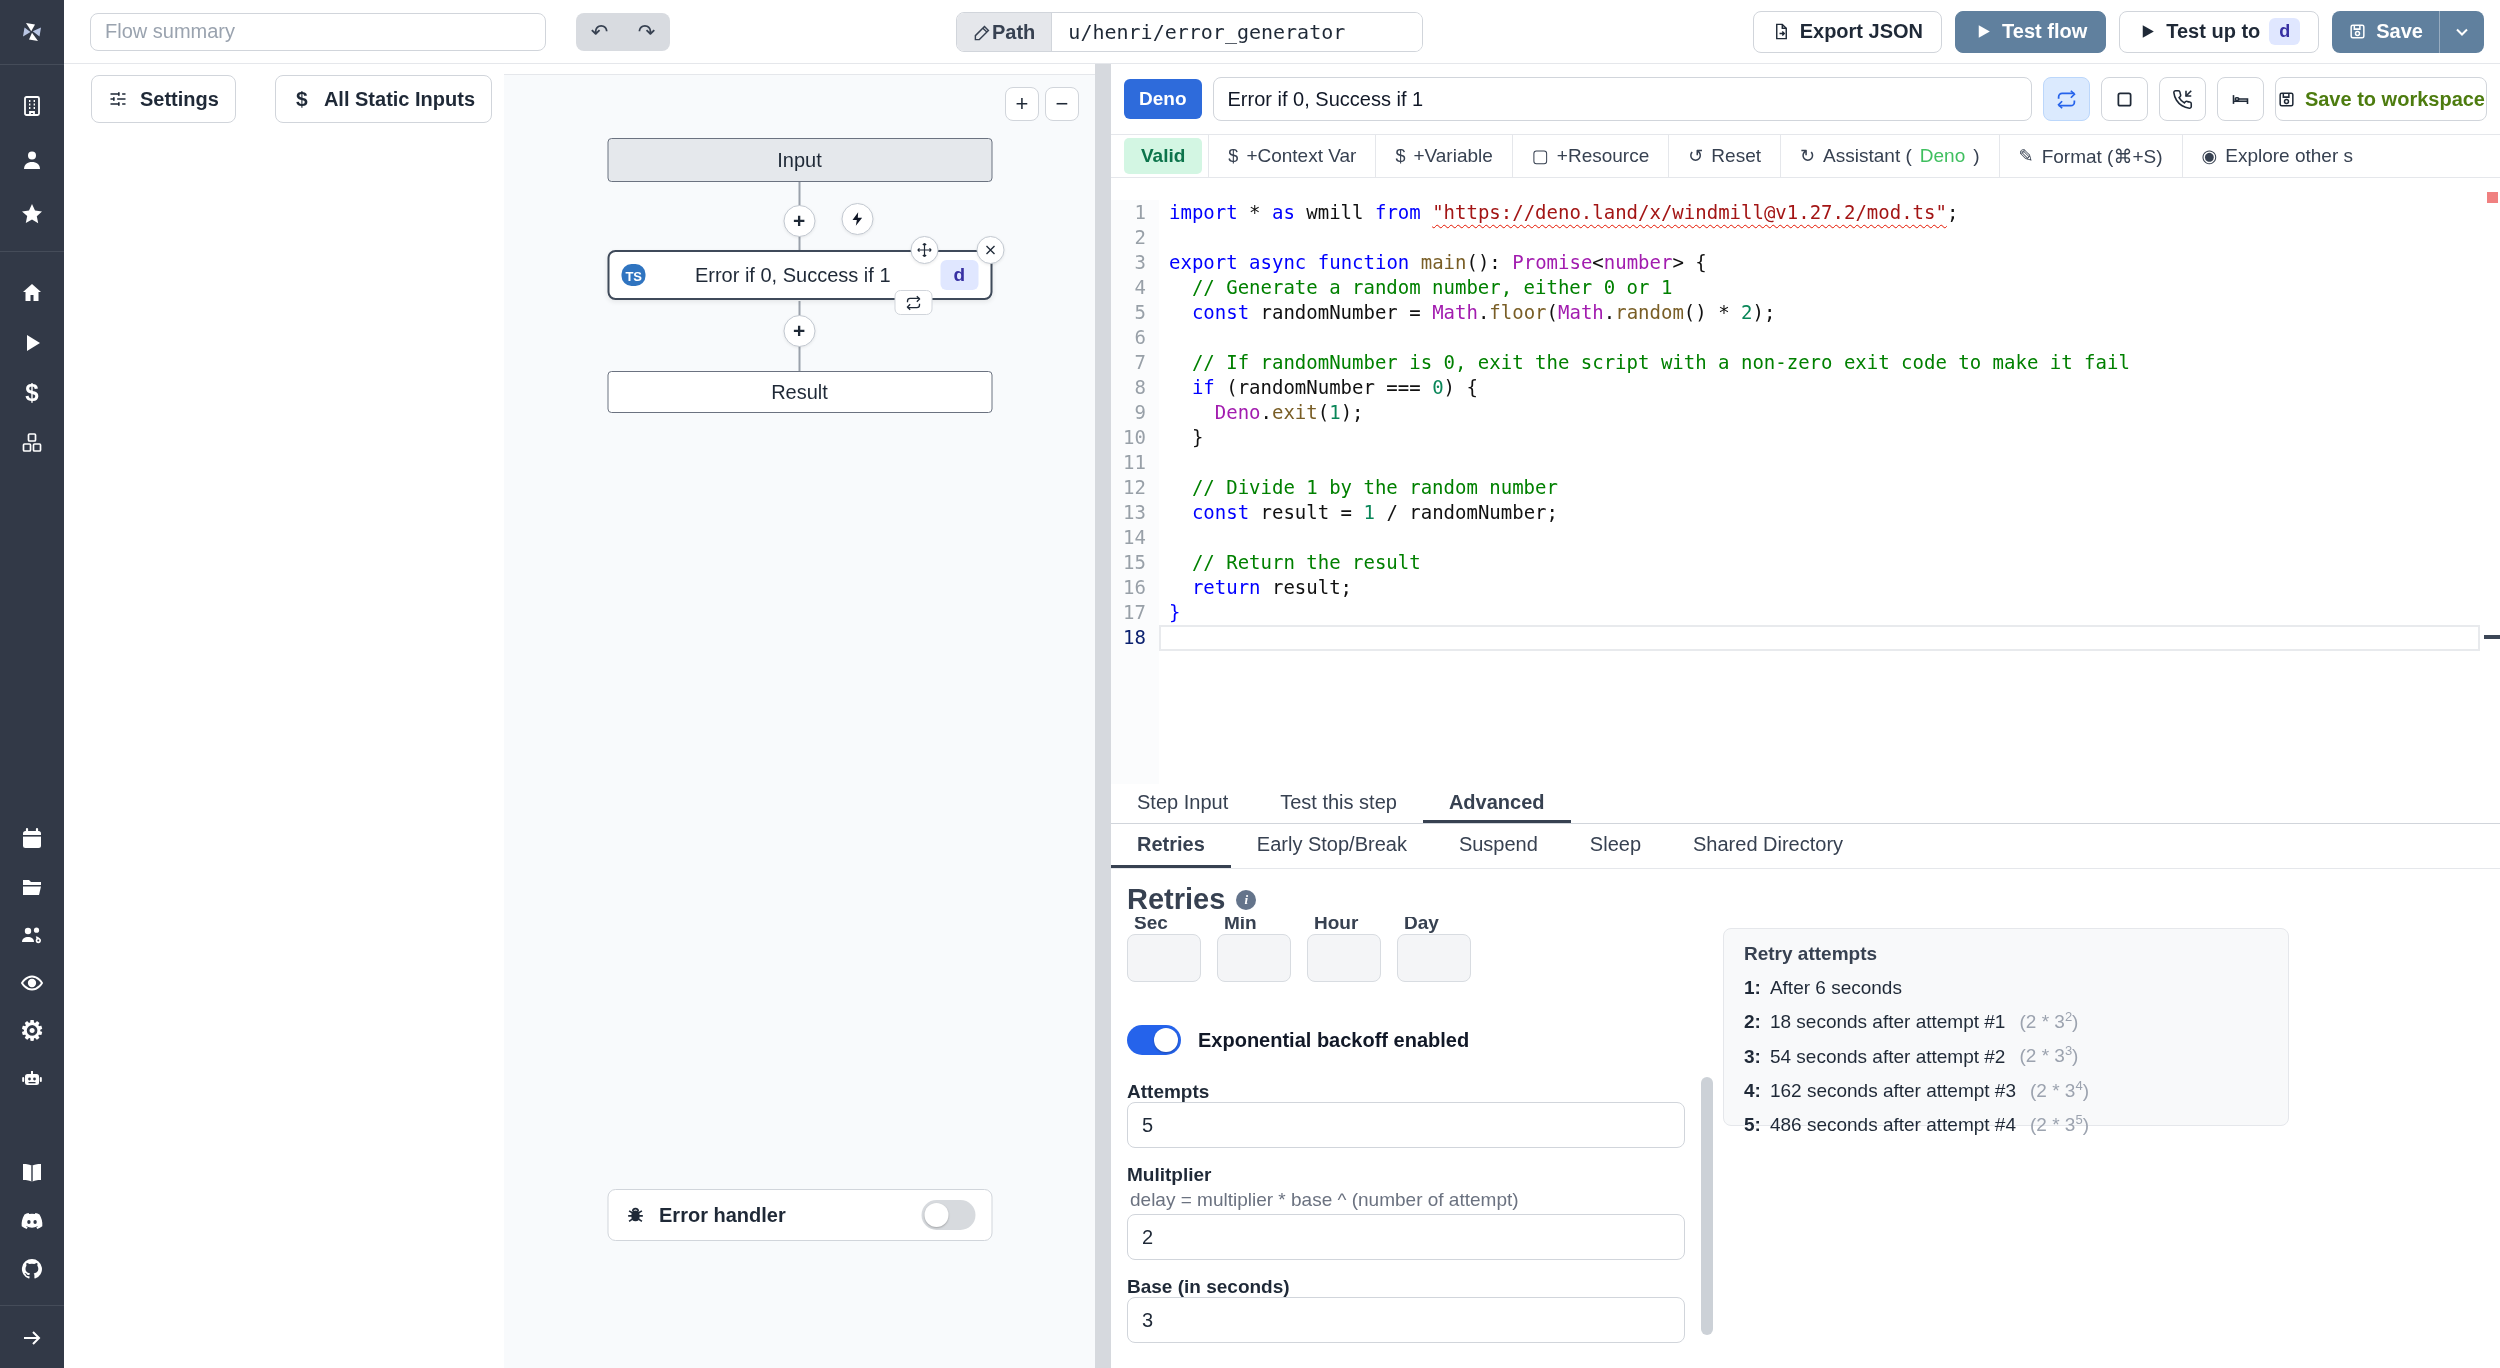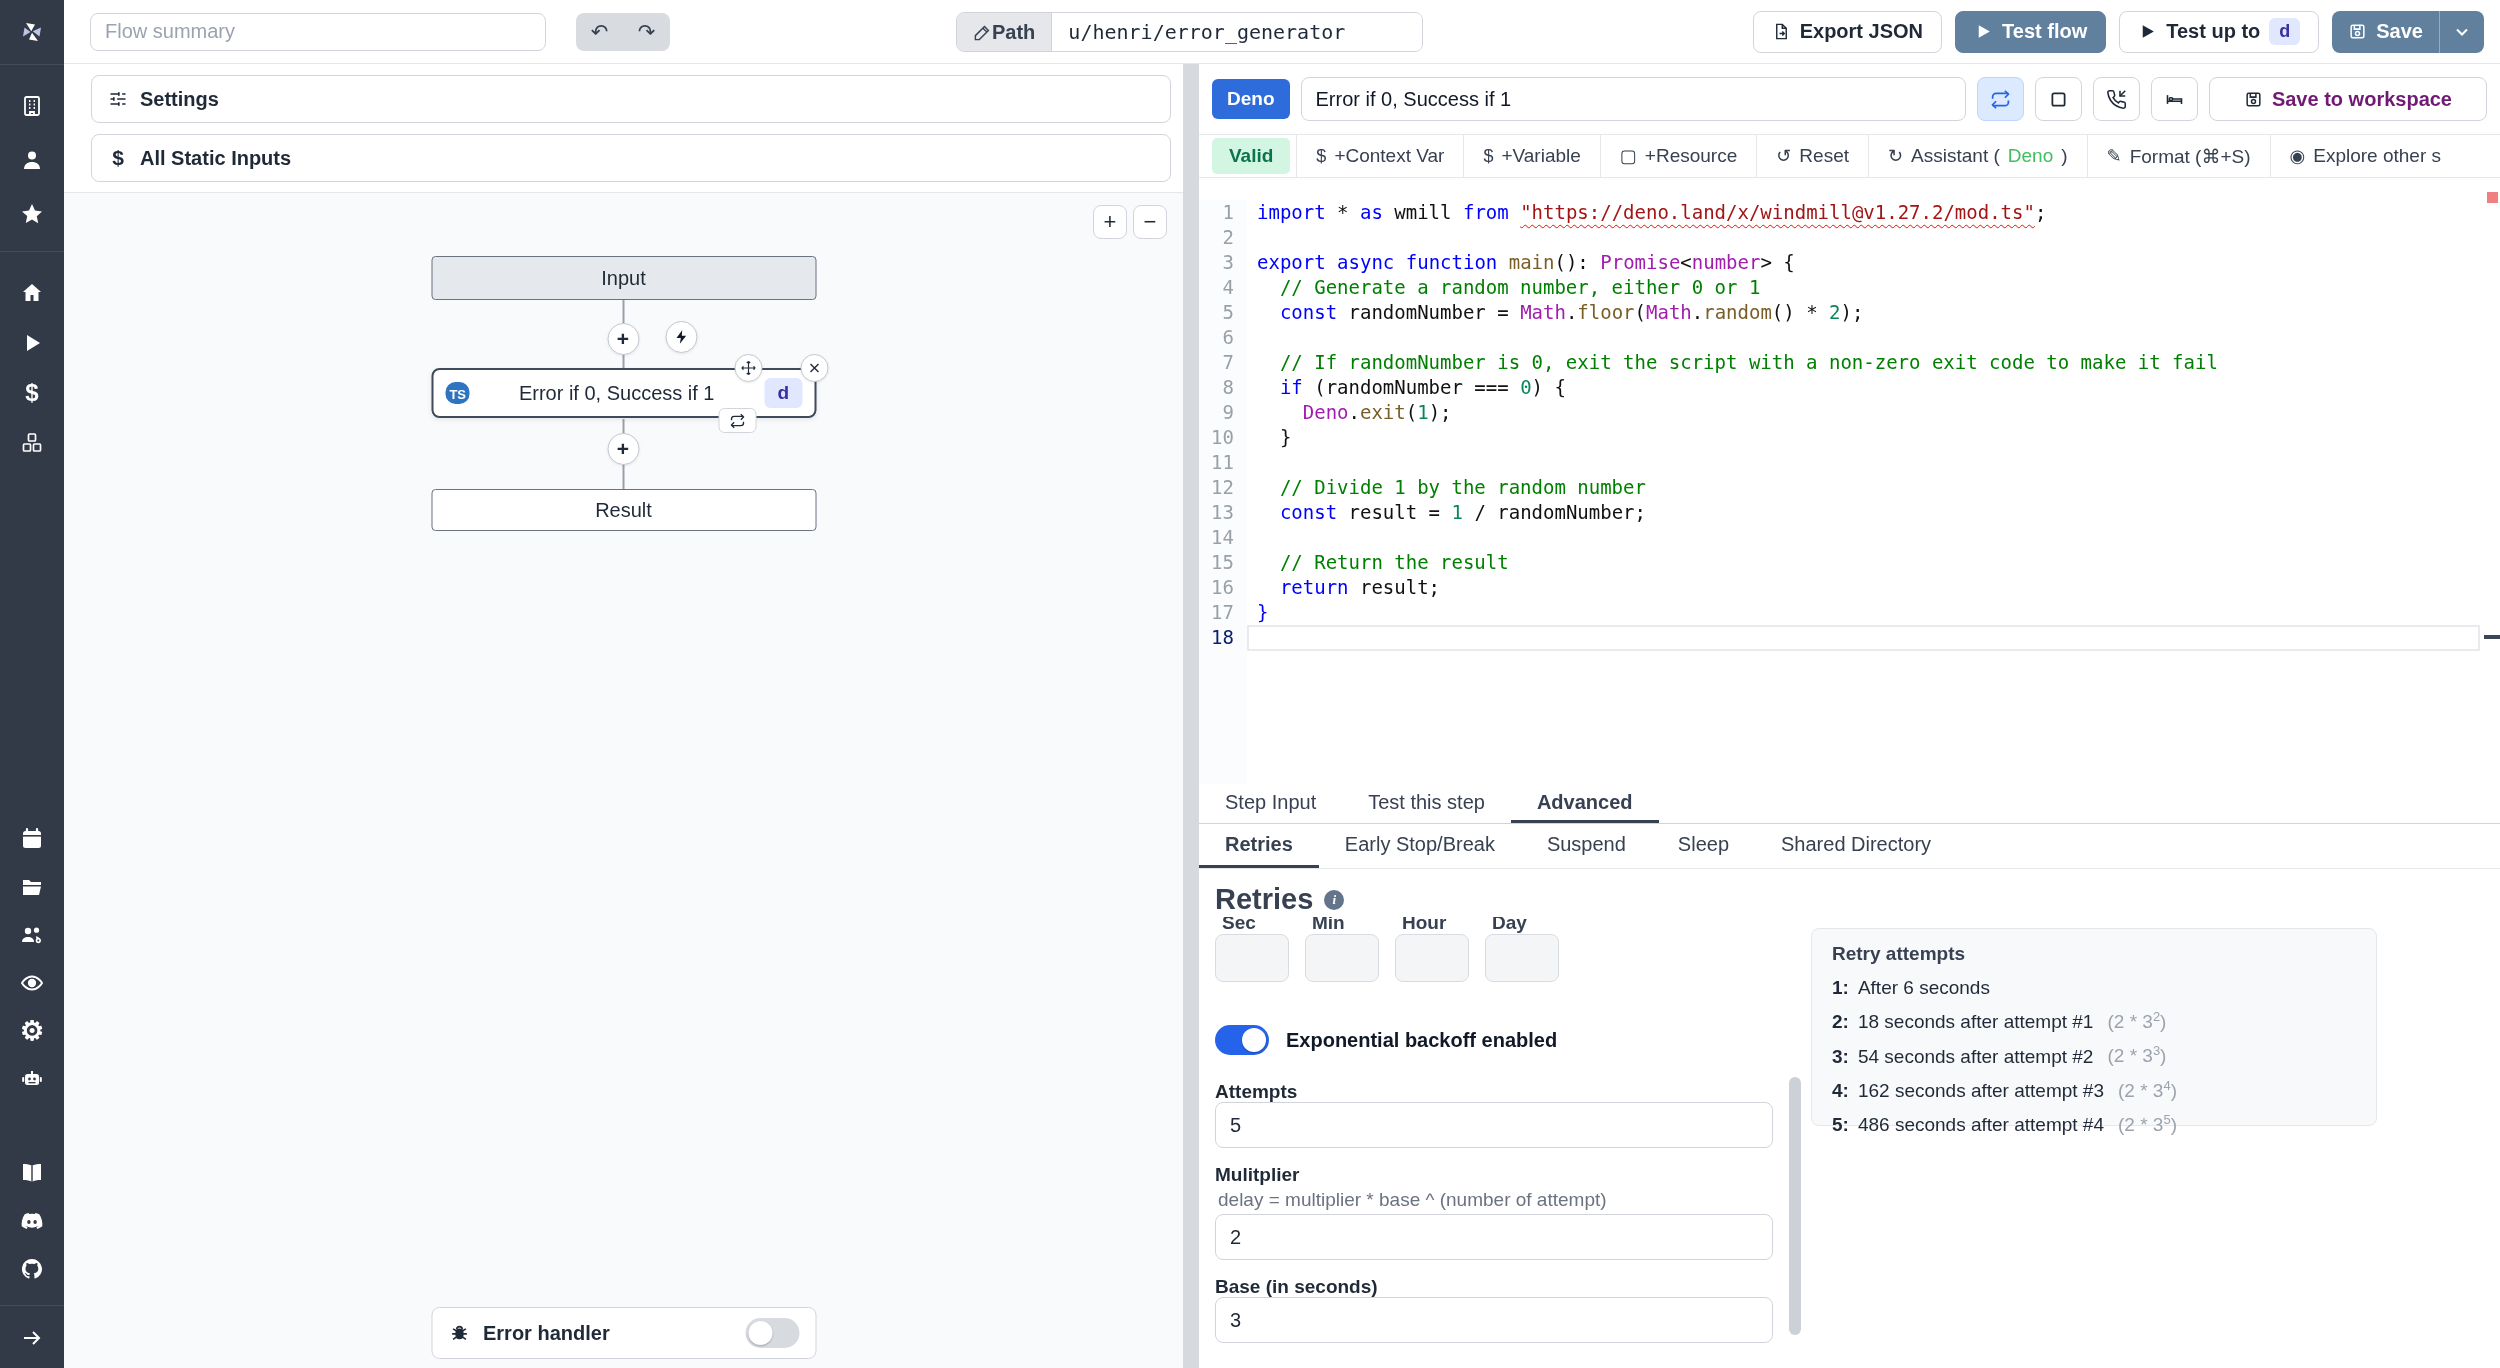--- a/index.html
+++ b/index.html
@@ -34,21 +34,21 @@
   .btn-blue { background:#60809e; border:1px solid #60809e; color:#fff; height:42px; padding:0 18px; }
   .d-badge { background:#e0e7ff; color:#3730a3; font-weight:700; font-size:18px; border-radius:6px; padding:3px 10px; }
   .save-split { display:flex; height:42px; border-radius:8px; overflow:hidden; background:#60809e; color:#fff; }
   .save-main { display:flex; align-items:center; gap:9px; padding:0 16px; font-size:20px; font-weight:600; border-right:1px solid rgba(255,255,255,.35); cursor:pointer; }
   .save-chev { width:44px; display:flex; align-items:center; justify-content:center; cursor:pointer; }
   .save-chev svg { width:20px; height:20px; }
 
   .content { flex:1; display:flex; min-height:0; }
 
   
-  .left-panel { width:1119px; display:flex; flex-direction:column; flex-shrink:0; background:#fff; }
+  .left-panel { width:1031px; display:flex; flex-direction:row; flex-shrink:0; background:#fff; }
   .panel-row { margin:11px 12px 0 27px; height:48px; border:1px solid #d1d5db; border-radius:8px; background:#fff; display:flex; align-items:center; gap:12px; padding:0 16px; font-size:20px; font-weight:700; color:#1f2937; cursor:pointer; }
   .panel-row svg { width:20px; height:20px; }
   .panel-row .dollar-g { font-size:21px; font-weight:700; color:#1f2937; width:20px; text-align:center; }
   .canvas { margin-top:10px; flex:1; position:relative; background:#f8fafc; border-top:1px solid #e5e7eb; overflow:hidden; }
   .zoom-ctrl { position:absolute; top:12px; right:16px; display:flex; gap:6px; }
   .zoom-btn { width:34px; height:34px; background:#fff; border:1px solid #d1d5db; border-radius:8px; font-size:22px; color:#1f2937; cursor:pointer; line-height:1; }
 
   .graph { position:absolute; top:0; left:50%; transform:translateX(-50%); width:385px; height:420px; }
   .edge { position:absolute; left:191.5px; width:1.5px; background:#9aa1ab; }
   .g-node { position:absolute; left:0; right:0; display:flex; align-items:center; justify-content:center; font-size:20px; color:#1f2937; border-radius:4px; }
@@ -78,21 +78,21 @@
   .splitter { width:16px; background:#d6d9de; flex-shrink:0; cursor:col-resize; }
 
   
   .right-panel { flex:1; display:flex; flex-direction:column; min-width:0; background:#fff; }
   .step-header { display:flex; align-items:center; gap:11px; padding:13px 13px; flex-shrink:0; }
   .deno-badge { background:#2e6bdb; color:#fff; font-size:19px; font-weight:600; border-radius:6px; padding:9px 15px; }
   .step-name { flex:1; height:44px; border:1px solid #d1d5db; border-radius:8px; font-size:20px; color:#111827; padding:0 14px; min-width:0; }
   .icon-btn { width:47px; height:44px; border:1px solid #d1d5db; border-radius:8px; background:#fff; display:flex; align-items:center; justify-content:center; color:#1f2937; cursor:pointer; flex-shrink:0; }
   .icon-btn svg { width:21px; height:21px; }
   .icon-btn.active { background:#dbeafe; border-color:#bcd7fb; color:#2563eb; }
-  .save-ws { height:44px; border:1px solid #d1d5db; border-radius:8px; background:#fff; display:flex; align-items:center; gap:9px; padding:0 34px; font-size:20px; font-weight:600; color:#701a75; cursor:pointer; flex-shrink:0; }
+  .save-ws { height:44px; border:1px solid #d1d5db; border-radius:8px; background:#fff; display:flex; align-items:center; gap:9px; padding:0 1px; font-size:20px; font-weight:600; color:#4d7c0f; cursor:pointer; flex-shrink:0; }
   .save-ws svg { width:19px; height:19px; }
 
   .ed-toolbar { height:44px; border-top:1px solid #e5e7eb; border-bottom:1px solid #e5e7eb; display:flex; align-items:center; overflow:hidden; flex-shrink:0; white-space:nowrap; }
   .valid-pill { background:#d3f6e3; color:#0c744b; font-size:19px; font-weight:700; border-radius:5px; padding:7px 17px; margin:0 6px 0 13px; }
   .tb-sep { width:1px; align-self:stretch; background:#e5e7eb; }
   .tb-btn { height:100%; background:none; border:none; display:flex; align-items:center; gap:8px; padding:0 19px; font-size:19px; color:#374151; cursor:pointer; font-family:"Liberation Sans",sans-serif; }
   .tb-ic { font-size:18px; color:#374151; }
   .tb-accent { color:#3fbf5f; }
 
   .editor { position:relative; height:606px; display:flex; font-family:"DejaVu Sans Mono",monospace; font-size:19px; line-height:25px; padding-top:22px; flex-shrink:0; background:#fff; }

